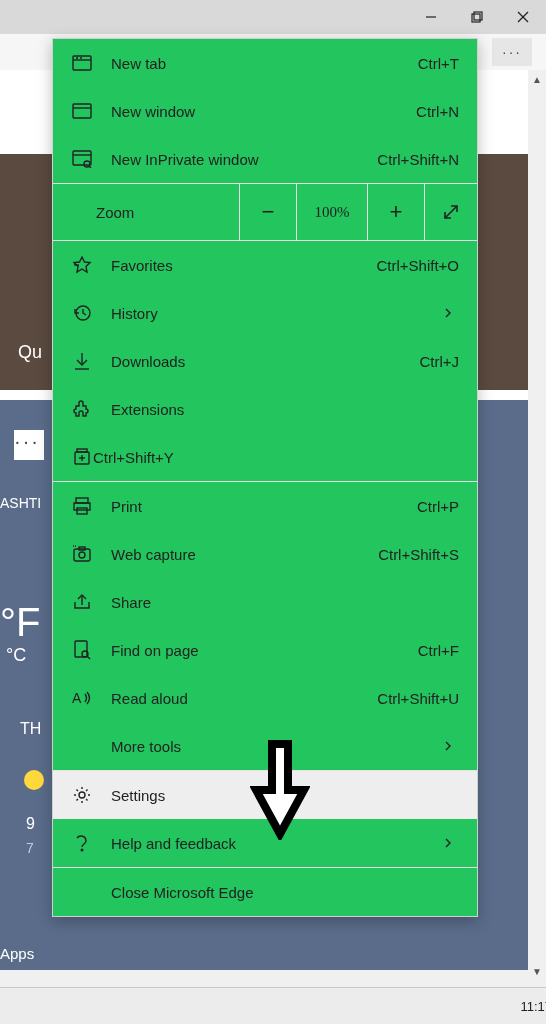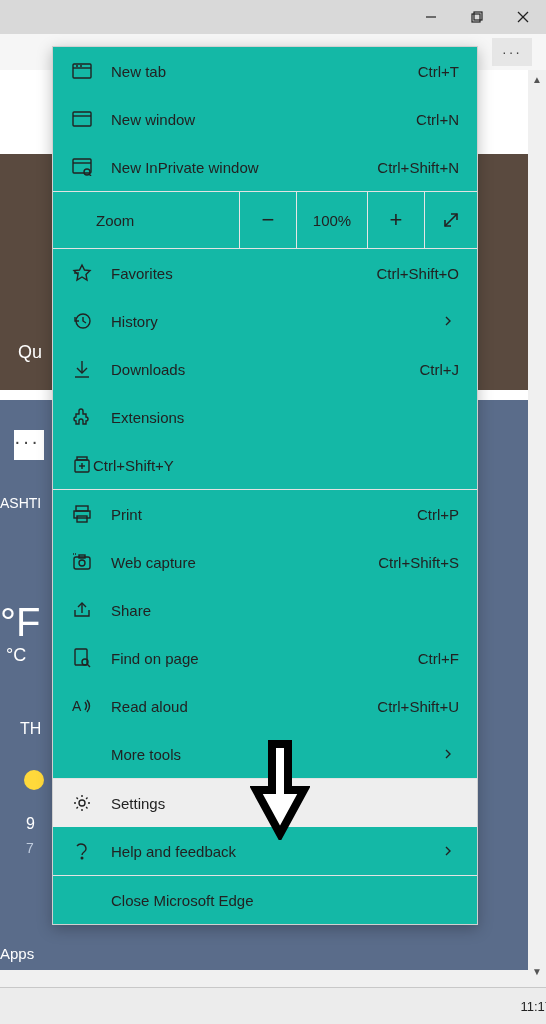--- a/index.html
+++ b/index.html
@@ -42,22 +42,22 @@
   .bg9{position:absolute;left:26px;top:745px;color:#fff;font-size:16px;}
   .bg7{position:absolute;left:26px;top:770px;color:#c0ccdd;font-size:14px;}
   
   .scrollbar{position:absolute;right:0;top:70px;width:18px;height:910px;
     background:#f0f0f0;}
   .scrollbtn{width:18px;height:18px;display:flex;align-items:center;
     justify-content:center;font-size:10px;color:#555;}
   .scrolltrack{height:874px;}
   
   .menu{
-    position:absolute;left:52px;top:46px;width:424px;
-    background:#14b8a6;border:1px solid #d0d0d0;
+    position:absolute;left:52px;top:38px;width:424px;
+    background:#22c55e;border:1px solid #d0d0d0;
     box-shadow:0 4px 14px rgba(0,0,0,.25);
     z-index:5;font-size:15px;color:#222;
   }
   .row{
     height:48px;display:flex;align-items:center;
     padding:0 18px 0 18px;position:relative;
   }
   .row.sel{background:#eeeeee;}
   .ic{width:22px;height:22px;flex:0 0 22px;display:flex;
     align-items:center;justify-content:center;}
@@ -66,21 +66,21 @@
   .sc{color:#222;font-size:15px;}
   .chev{width:10px;height:10px;}
   .sep{height:1px;background:#e3e3e3;}
   
   .zrow{height:56px;display:flex;align-items:center;}
   .zlbl{padding-left:43px;flex:1;}
   .zbtn{width:56px;height:56px;display:flex;align-items:center;
     justify-content:center;border-left:1px solid #e6e6e6;font-size:22px;}
   .zval{width:70px;text-align:left;border-left:1px solid #e6e6e6;
     height:56px;display:flex;align-items:center;justify-content:center;
-    font-size:15px;}
+    font-size:15px;font-family:Liberation Serif, serif;}
   .zfs{width:52px;height:56px;border-left:1px solid #e6e6e6;
     display:flex;align-items:center;justify-content:center;}
   
   .pointer{
     position:absolute;left:250px;top:740px;z-index:10;pointer-events:none;
   }
   
   .taskbar{position:absolute;left:0;bottom:0;height:36px;width:546px;
     background:#ececec;border-top:1px solid #c8c8c8;
     display:flex;align-items:center;color:#222;font-size:13px;padding-left:44px;}

